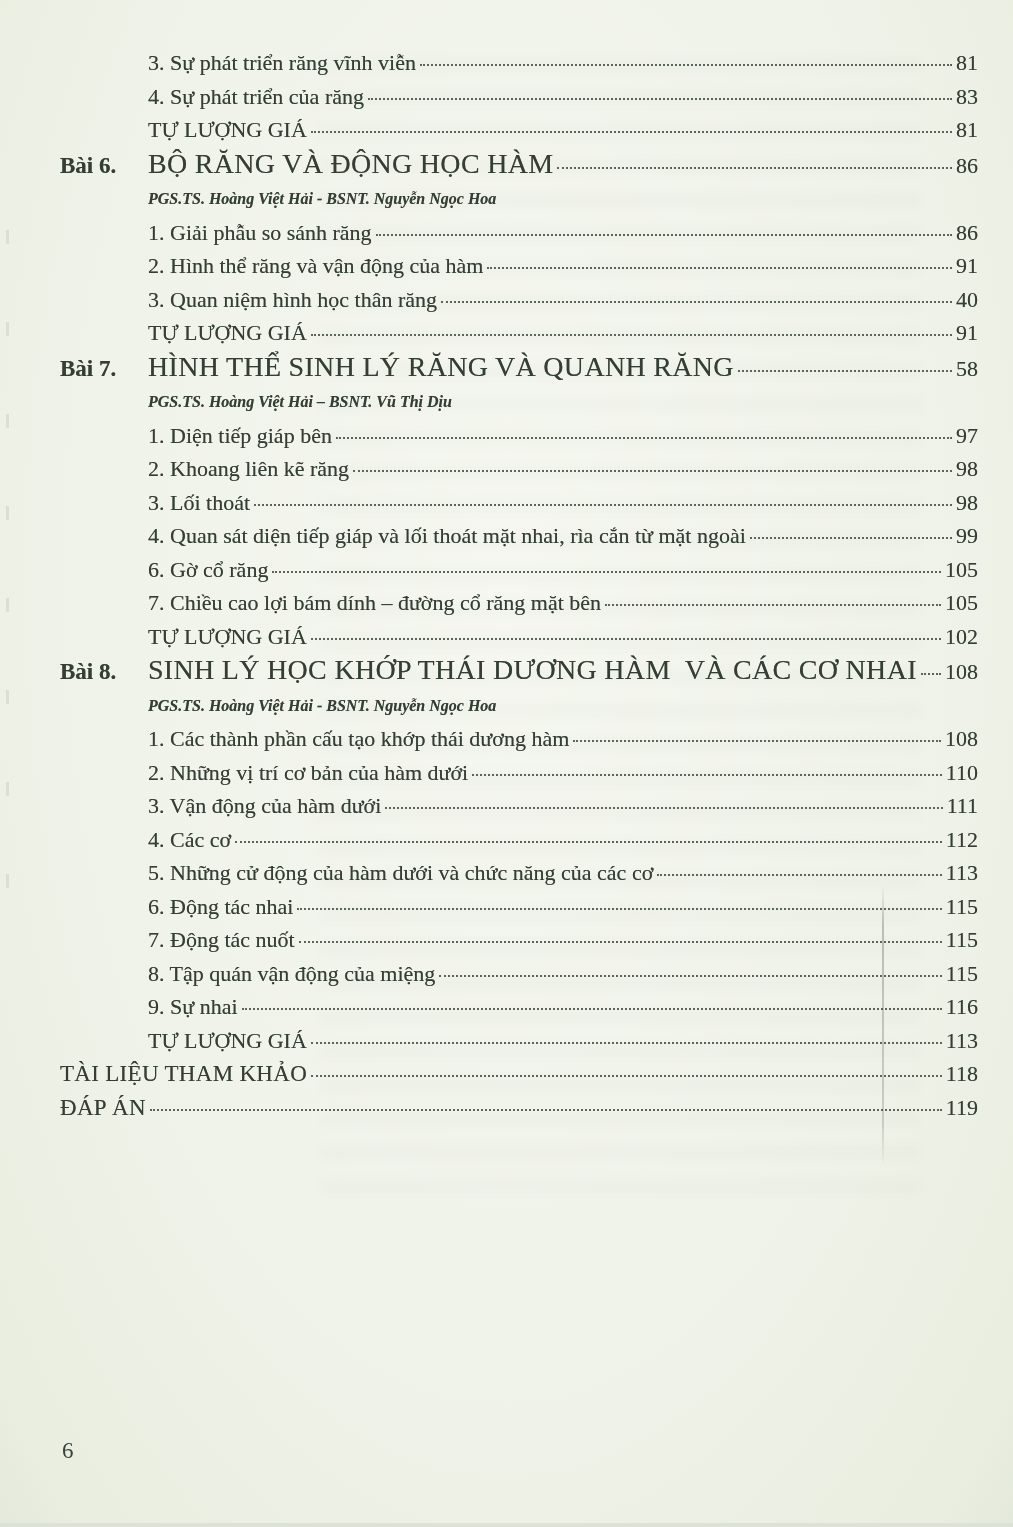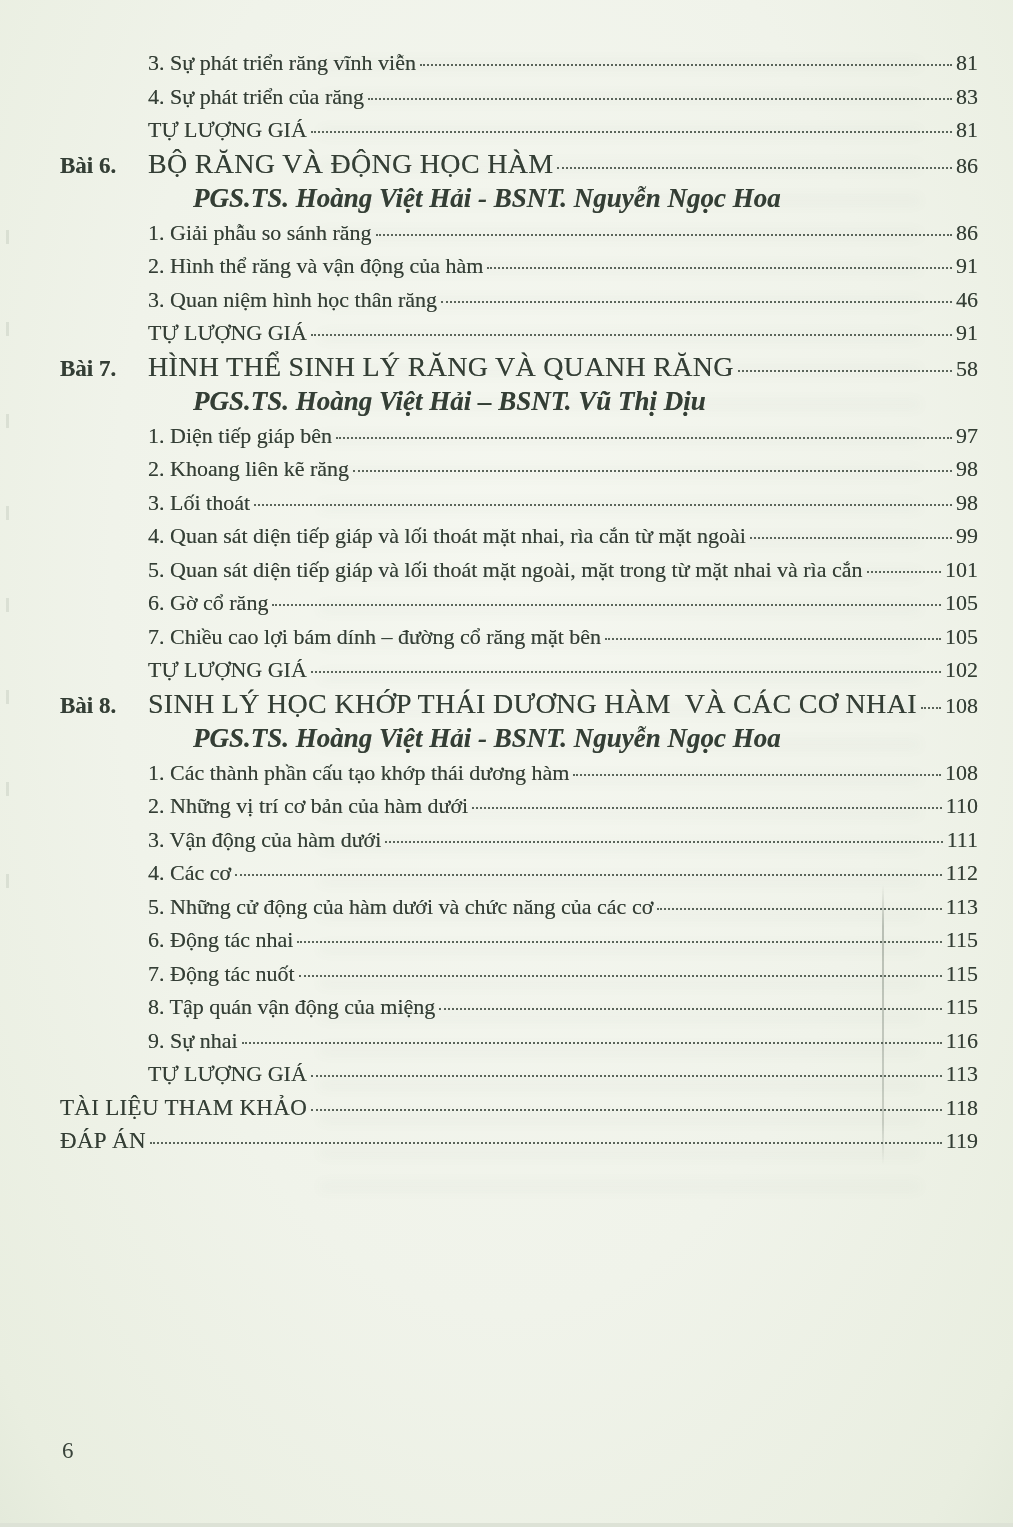--- a/index.html
+++ b/index.html
@@ -48,23 +48,22 @@
     white-space: nowrap;
   }
   .sec-title {
     font-size: 28px;
     letter-spacing: .3px;
     white-space: pre;
   }
   .authors {
     font-weight: bold;
     font-style: italic;
-    font-size: 27px;
+    font-size: 16px;
     white-space: nowrap;
-    margin-left: 45px;
   }
   .tail-row .toc-label { font-size: 23px; letter-spacing: .3px; }
   .folio {
     position: absolute;
     left: 62px; top: 1438px;
     font-size: 23px;
     color: #39433a;
   }
   
   .bleed {
@@ -137,21 +136,21 @@
         <span class="pagenum">86</span>
       </div>
       <div class="toc-row entry-row indent">
         <span class="toc-label">2. Hình thể răng và vận động của hàm</span>
         <span class="leader"></span>
         <span class="pagenum">91</span>
       </div>
       <div class="toc-row entry-row indent">
         <span class="toc-label">3. Quan niệm hình học thân răng</span>
         <span class="leader"></span>
-        <span class="pagenum">46</span>
+        <span class="pagenum">40</span>
       </div>
       <div class="toc-row entry-row indent">
         <span class="toc-label">TỰ LƯỢNG GIÁ</span>
         <span class="leader"></span>
         <span class="pagenum">91</span>
       </div>
       <div class="toc-row section-head">
         <span class="sec-num">Bài 7.</span>
         <span class="sec-title toc-label">HÌNH THỂ SINH LÝ RĂNG VÀ QUANH RĂNG</span>
         <span class="leader"></span>
@@ -174,25 +173,20 @@
         <span class="toc-label">3. Lối thoát</span>
         <span class="leader"></span>
         <span class="pagenum">98</span>
       </div>
       <div class="toc-row entry-row indent">
         <span class="toc-label">4. Quan sát diện tiếp giáp và lối thoát mặt nhai, rìa cắn từ mặt ngoài</span>
         <span class="leader"></span>
         <span class="pagenum">99</span>
       </div>
       <div class="toc-row entry-row indent">
-        <span class="toc-label">5. Quan sát diện tiếp giáp và lối thoát mặt ngoài, mặt trong từ mặt nhai và rìa cắn</span>
-        <span class="leader"></span>
-        <span class="pagenum">101</span>
-      </div>
-      <div class="toc-row entry-row indent">
         <span class="toc-label">6. Gờ cổ răng</span>
         <span class="leader"></span>
         <span class="pagenum">105</span>
       </div>
       <div class="toc-row entry-row indent">
         <span class="toc-label">7. Chiều cao lợi bám dính – đường cổ răng mặt bên</span>
         <span class="leader"></span>
         <span class="pagenum">105</span>
       </div>
       <div class="toc-row entry-row indent">

